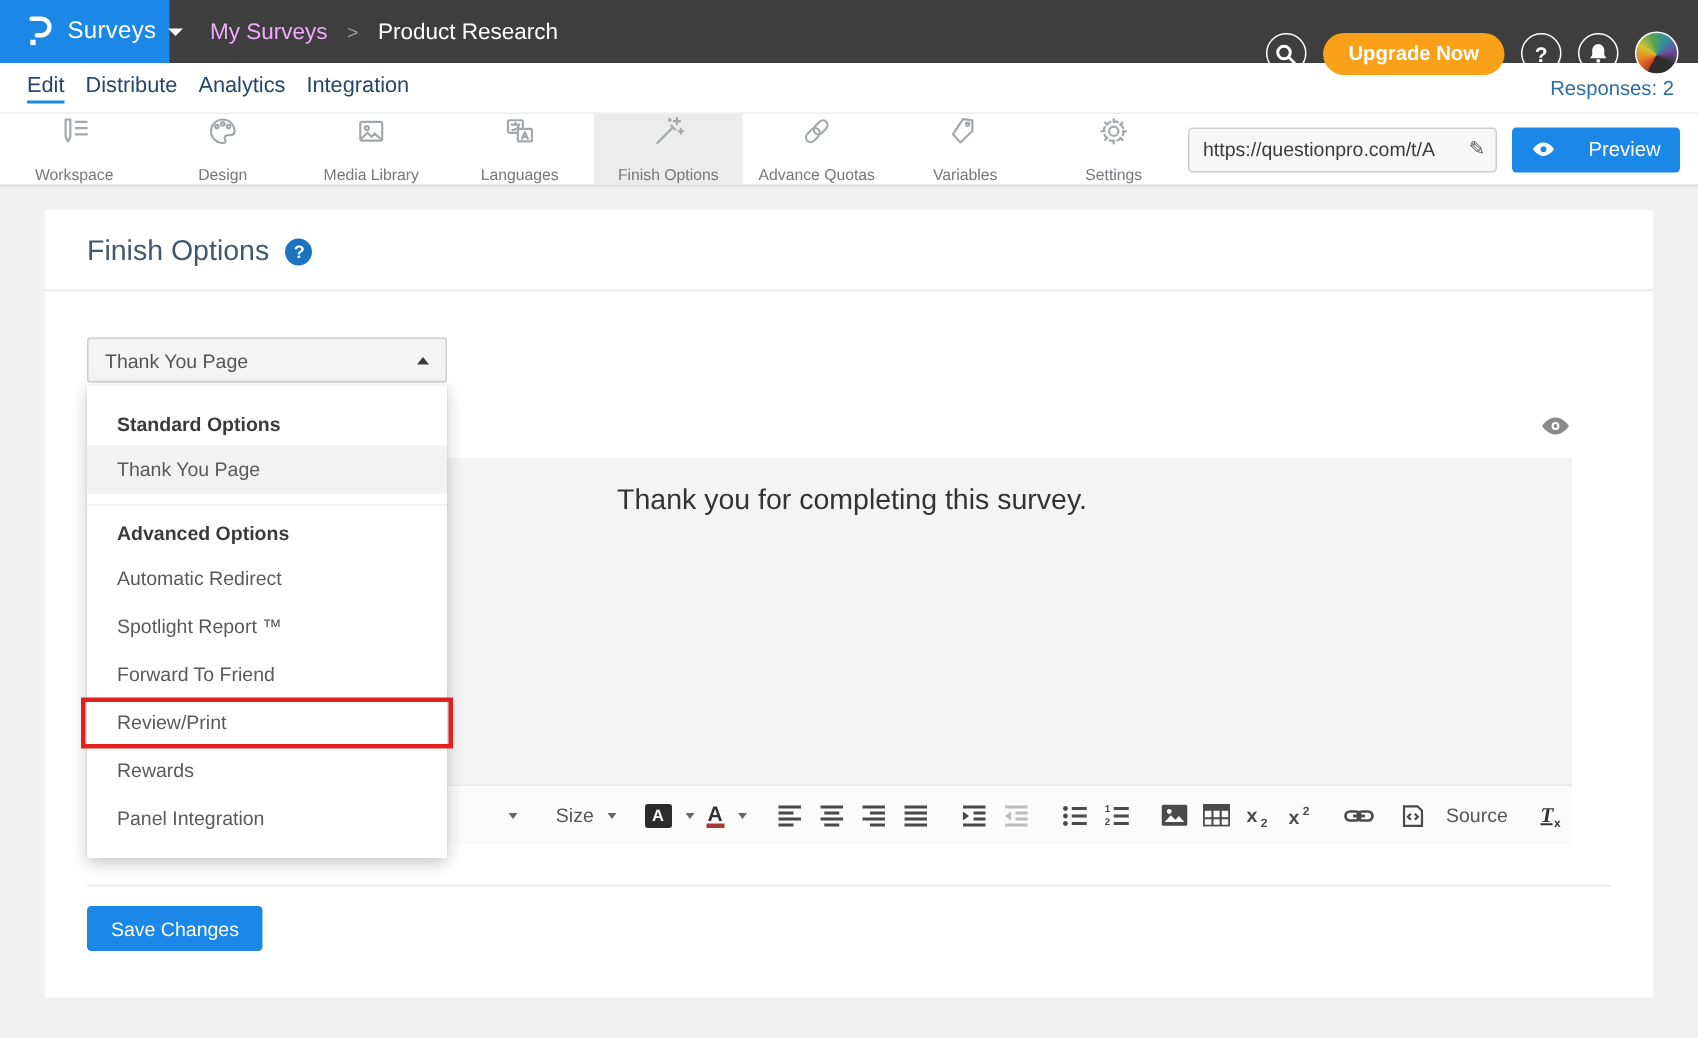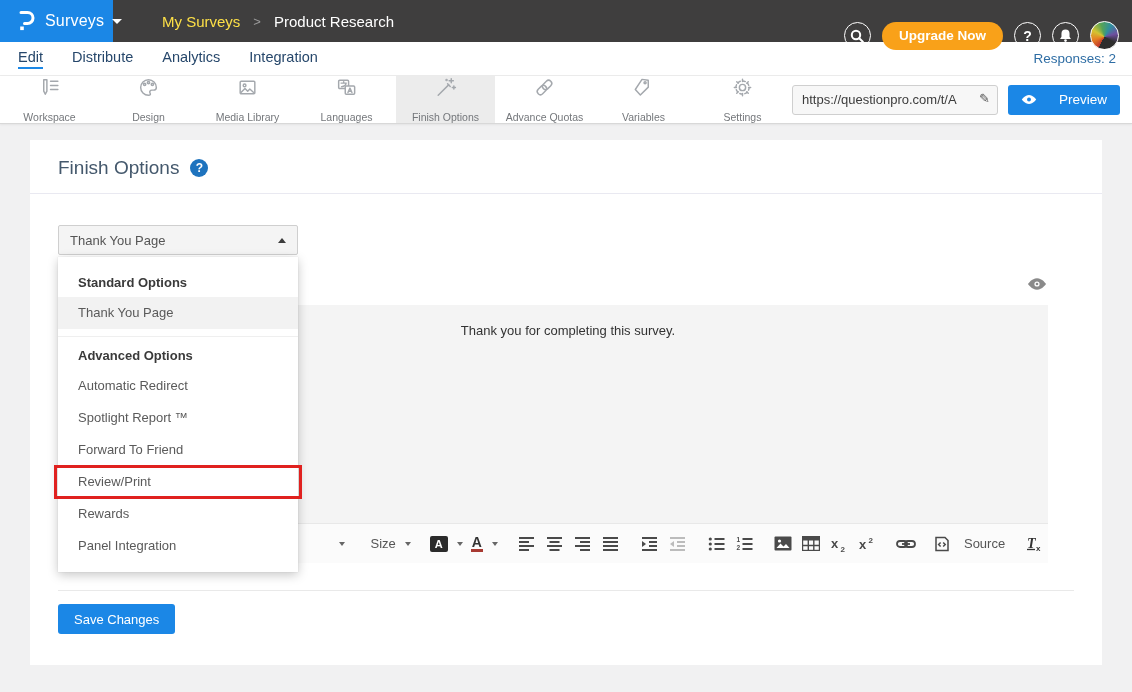--- a/index.html
+++ b/index.html
@@ -8,32 +8,32 @@
   .page { position:relative; width:1132px; height:692px; }
 
   
   .topbar { height:42px; background:#3f3e3e; display:flex; align-items:center; }
   .logo-area { width:113px; height:42px; background:#1b87e6; display:flex; align-items:center; padding-left:16px; color:#fff; cursor:pointer; }
   .p-logo { position:relative; width:20px; height:26px; margin-right:9px; }
   .p-logo svg { display:block; }
   .brand-label { font-size:16px; letter-spacing:.2px; }
   .brand-caret { margin-left:8px; width:0; height:0; border-left:5px solid transparent; border-right:5px solid transparent; border-top:5px solid #fff; }
   .crumbs { display:flex; align-items:center; margin-left:27px; font-size:15px; gap:13px; }
-  .crumb-link { color:#fde047; cursor:pointer;margin-left:22px; }
+  .crumb-link { color:#f0abfc; cursor:pointer; }
   .crumb-sep { color:#9b9b9b; font-size:13px; }
   .crumb-current { color:#ffffff; }
   .top-right { margin-left:auto; display:flex; align-items:center; gap:11px; padding-right:13px;margin-top:29px; }
   .circle-btn { width:27px; height:27px; border:1.5px solid #fff; border-radius:50%; display:flex; align-items:center; justify-content:center; color:#fff; font-size:14px; font-weight:bold; cursor:pointer; flex:0 0 auto; }
   .upgrade-btn { height:28px; padding:0 17px; background:#f9a119; border:none; border-radius:14px; color:#fff; font-size:13.5px; font-weight:bold; font-family:inherit; cursor:pointer; }
   .avatar { width:29px; height:29px; border:1.5px solid #fff; border-radius:50%; cursor:pointer; overflow:hidden;
             background:conic-gradient(from 210deg at 50% 55%, #c0392b, #e67e22, #d4c431, #56a356, #2f8f9e, #6e4fa0, #2e2e2e 75%, #2e2e2e); }
 
   
   .subnav { height:34px; background:#fff; display:flex; align-items:center; border-bottom:1px solid #ececec; }
-  .tabs { display:flex; gap:29px; margin-left:18px; font-size:14.5px; color:#26476b; }
+  .tabs { display:flex; gap:14px; margin-left:18px; font-size:14.5px; color:#26476b; }
   .tab { cursor:pointer; padding-bottom:2px; }
   .tab.active { border-bottom:2px solid #1b87e6; }
   .responses { margin-left:auto; padding-right:16px; font-size:13.5px; color:#2e6da4; }
 
   
   .ribbon { height:48px; background:#fff; border-bottom:1px solid #d8d8d8; display:flex; align-items:stretch; box-shadow:0 1px 2px rgba(0,0,0,.06); }
   .ribbon-item { width:100px; display:flex; flex-direction:column; align-items:center; justify-content:center; gap:12px; color:#74777b; font-size:10.5px; cursor:pointer; }
   .ribbon-item.active { background:#ececec; }
   .ricon { width:23px; height:23px; }
   .ricon svg { display:block; stroke:#a4a8ad; fill:none; stroke-width:1.4; stroke-linecap:round; stroke-linejoin:round; }
@@ -55,21 +55,21 @@
   .menu-panel { position:absolute; left:28px; top:117px; width:240px; background:#fff; box-shadow:0 3px 10px rgba(0,0,0,.22), 0 0 1px rgba(0,0,0,.15); padding:7px 0 10px; z-index:20; }
   .menu-group-header { padding:11px 20px 7px; font-size:13px; font-weight:bold; color:#3a3a3a; }
   .menu-item { position:relative; padding:8px 20px 9px; font-size:13px; color:#5a5a5a; cursor:pointer; }
   .menu-item.selected { background:#f2f2f2; }
   .menu-div { border-top:1px solid #efefef; margin:7px 0 0; }
   .red-box { position:absolute; left:-4px; right:-4px; top:-1px; bottom:-1px; border:3px solid #e0211f; pointer-events:none; }
 
   
   .eye-btn { position:absolute; left:997px; top:137px; width:20px; height:14px; cursor:pointer; }
   .editor-box { position:absolute; left:58px; top:165px; width:960px; height:218px; background:#f4f4f4; }
-  .editor-text { padding-top:18px; text-align:center; font-size:13px; color:#333; }
+  .editor-text { padding-top:18px; text-align:center; font-size:19px; color:#333; }
   .editor-toolbar { position:absolute; left:58px; top:383px; width:960px; height:40px; background:#fbfbfb; border-top:1px solid #e8e8e8; display:flex; align-items:center; font-size:13px; color:#555; }
   .tb-caret { width:0; height:0; border-left:3.5px solid transparent; border-right:3.5px solid transparent; border-top:4px solid #666; }
   .tb-btn { display:flex; align-items:center; justify-content:center; height:26px; min-width:26px; margin:0 1px; cursor:pointer; border-radius:2px; }
   .tb-btn svg { display:block; }
   .tb-combo { display:flex; align-items:center; gap:9px; cursor:pointer; padding:0 4px; }
   .tb-group-gap { width:13px; }
   .abox { width:18px; height:16px; background:#2b2b2b; color:#fff; font-size:11px; font-weight:bold; display:flex; align-items:center; justify-content:center; border-radius:2px; }
   .acolor { font-size:14px; font-weight:bold; color:#333; border-bottom:3px solid #a83a32; line-height:14px; padding:0 1px; }
   .disabled-ic svg { opacity:.35; }
   .source-label { margin-left:6px; }

